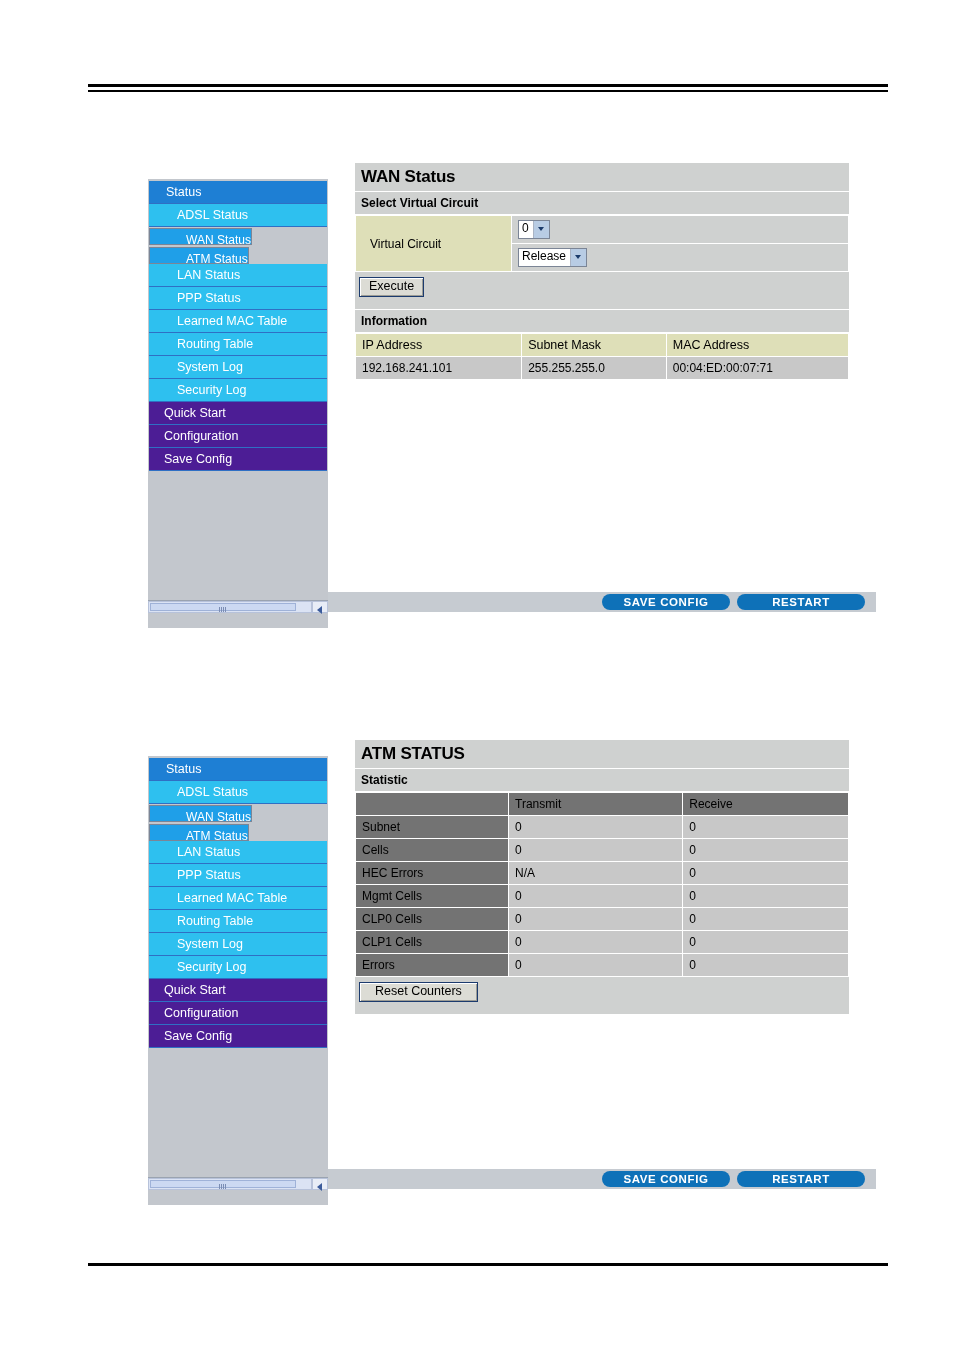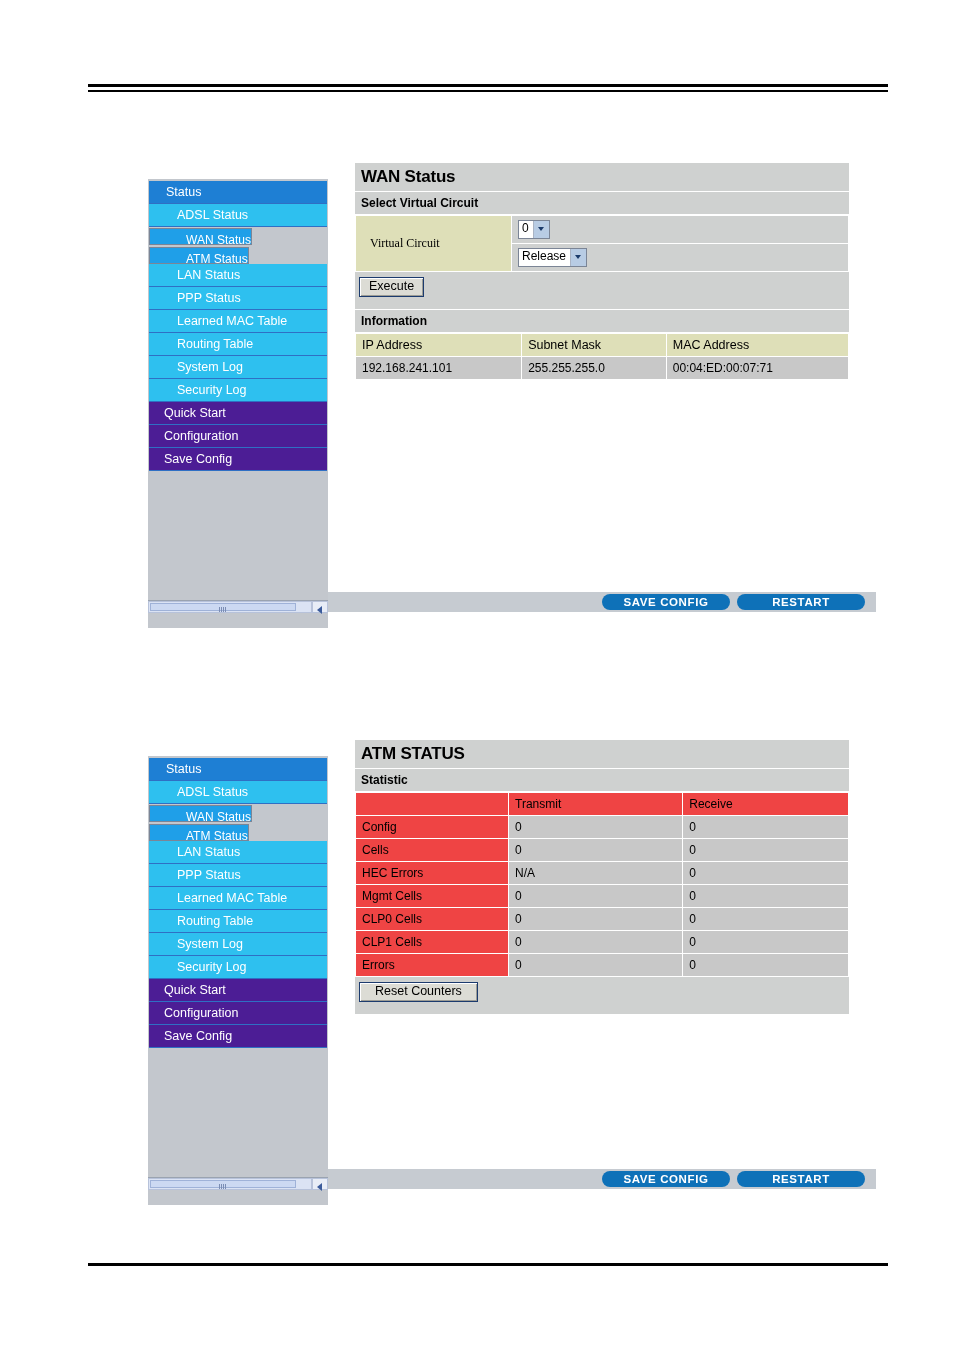--- a/index.html
+++ b/index.html
@@ -161,32 +161,31 @@
     width: 100%;
     font-size: 12px;
   }
   table.grid td, table.grid th {
     border: 1px solid #ffffff;
     padding: 4px 6px;
     font-weight: normal;
     text-align: left;
     color: #000;
   }
-  td.khaki, th.khaki { background: #ef4444; }
+  td.khaki, th.khaki { background: #737373; }
   td.gray, th.gray { background: #c8c8c8; }
   th.hdr { background: #dedfb8; font-weight: bold; text-align: center; font-size: 12.5px; }
   td.val { background: #c8c8c8; text-align: center; }
 
   
   .vc-label {
     background: #dedfb8;
     width: 135px;
     vertical-align: middle;
     padding-left: 14px !important;
-    font-family: Liberation Serif, serif;
   }
   .vc-ctrl { background: #cfd1d0; }
   .vc-ctrl-row td { padding: 3px 6px; }
 
   
   .sel {
     display: inline-flex;
     align-items: stretch;
     border: 1px solid #7b8596;
     background: #ffffff;
@@ -371,21 +370,21 @@
         <table class="grid">
           <tbody>
               <tr>
             <th class="khaki" style="width:140px;">&nbsp;</th>
             <th class="khaki">Transmit</th>
             <th class="khaki">Receive</th>
           </tr>
           </tbody>
             <tbody id="atm-rows">
               <tr>
-                <td class="khaki">Config</td>
+                <td class="khaki">Subnet</td>
                 <td class="gray">0</td>
                 <td class="gray">0</td>
               </tr>
               <tr>
                 <td class="khaki">Cells</td>
                 <td class="gray">0</td>
                 <td class="gray">0</td>
               </tr>
               <tr>
                 <td class="khaki">HEC Errors</td>

